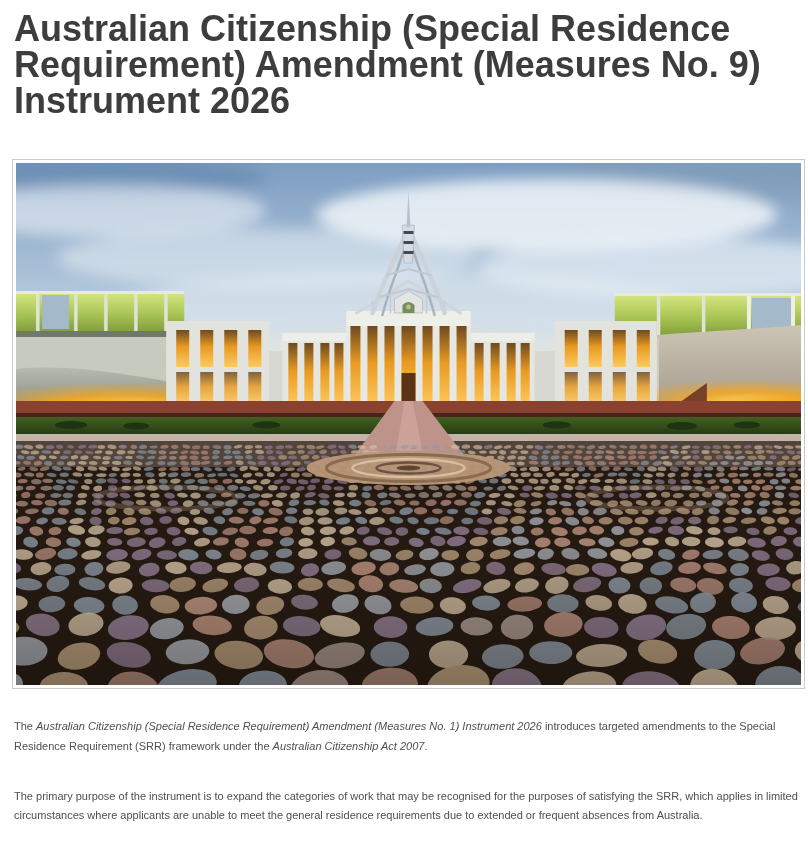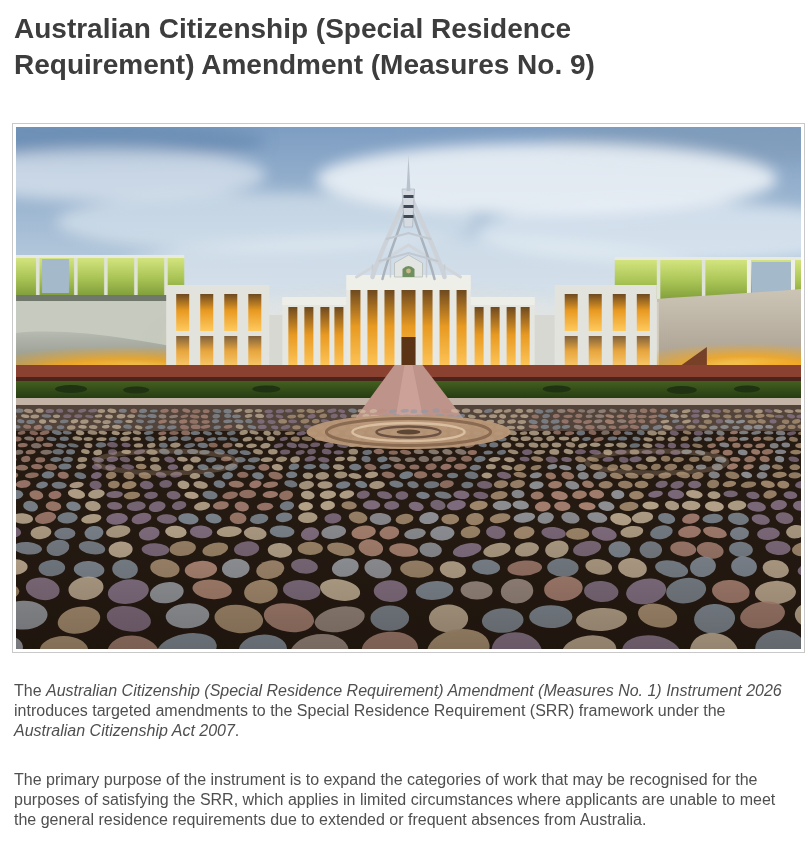--- a/index.html
+++ b/index.html
@@ -4,50 +4,51 @@
 <style>
   html,body{margin:0;padding:0;background:#ffffff;}
   body{
     width:808px;height:866px;overflow:hidden;
     font-family:"Liberation Sans","DejaVu Sans",sans-serif;
     color:#4e4e4e;
   }
   .page{width:808px;height:866px;position:relative;}
   h1.title{
     margin:0;padding:11px 40px 0 14px;
-    font-size:28px;line-height:36px;font-weight:bold;color:#3d3d3d;
+    font-size:36px;line-height:36px;font-weight:bold;color:#3d3d3d;
     letter-spacing:0;
   }
   h1.title .tl{display:block;}
   .photo-frame{
     margin:40px 2px 0 12px;
     border:1px solid #c9c9c9;
     background:#ffffff;
     padding:3px;
     width:785px;
     box-sizing:content-box;
   }
   .photo-frame svg{display:block;width:785px;height:522px;}
   .copy{padding:0 8px 0 14px;}
   .copy p{
     margin:0;
-    font-size:16px;line-height:19.8px;color:#4f4f4f;
+    font-size:11px;line-height:19.8px;color:#4f4f4f;
   }
   .copy p.p1{margin-top:28px;}
   .copy p.p2{margin-top:30px;}
   .copy em{font-style:italic;}
 </style>
 </head>
 <body>
 
 <div class="page">
 
   <h1 class="title">
     <span class="tl">Australian Citizenship (Special Residence</span>
     <span class="tl">Requirement) Amendment (Measures No. 9)</span>
+    <span class="tl">Instrument 2026</span>
   </h1>
 
   <figure class="photo-frame" style="margin-bottom:0;margin-right:0;">
     <svg viewBox="0 0 784 522" preserveAspectRatio="none" role="img">
       <defs>
         <linearGradient id="skyG" x1="0" y1="0" x2="0" y2="1">
           <stop offset="0" stop-color="#7d9dc2"></stop>
           <stop offset="0.45" stop-color="#aec4d9"></stop>
           <stop offset="1" stop-color="#dde6ec"></stop>
         </linearGradient>

